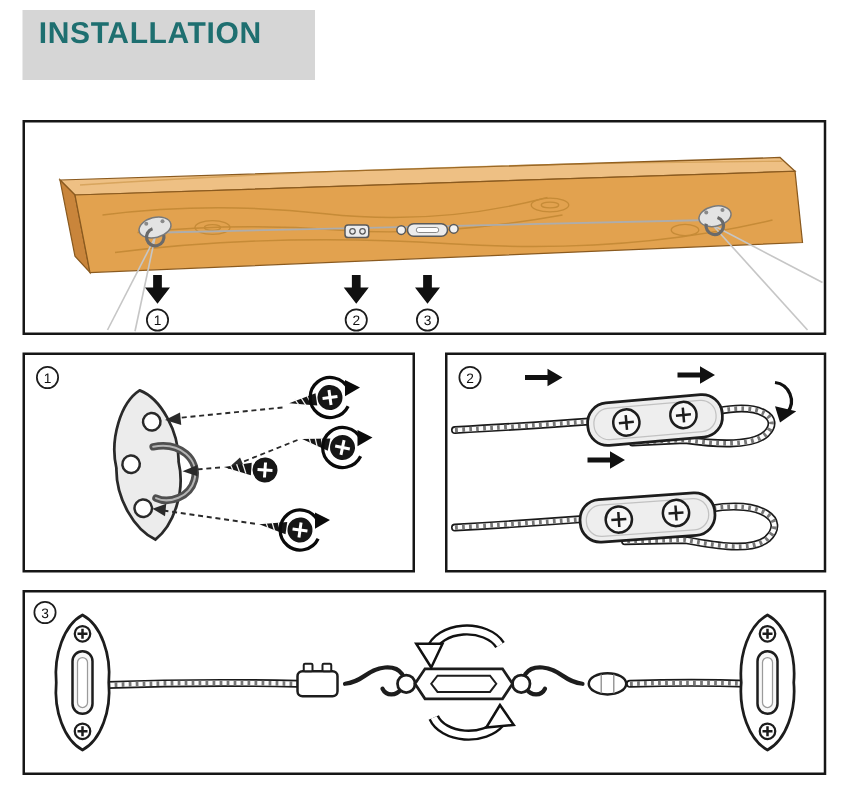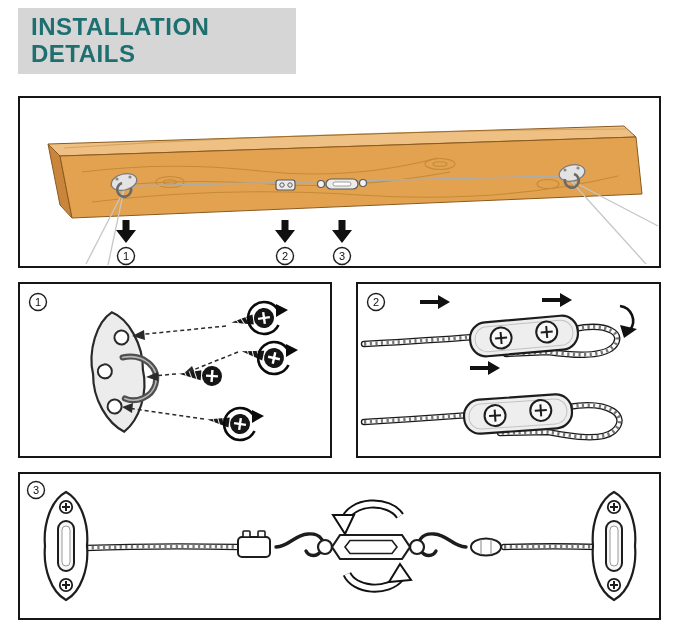--- a/index.html
+++ b/index.html
@@ -1,18 +1,18 @@
 <!DOCTYPE html>
 <html><head>
 <meta charset="utf-8">
 <style>
   html,body{margin:0;padding:0;}
   body{width:679px;height:629px;background:#ffffff;font-family:"Liberation Sans",sans-serif;}
   .page{position:relative;width:679px;height:629px;background:#ffffff;overflow:hidden;}
-  .header{position:absolute;left:18px;top:8px;width:278px;min-height:56px;background:#d6d6d6;box-sizing:border-box;padding:5px 10px 7px 13px;}
+  .header{position:absolute;left:18px;top:8px;width:234px;min-height:56px;background:#d6d6d6;box-sizing:border-box;padding:5px 10px 7px 13px;}
   .header-title{color:#1e6f70;font-size:24px;font-weight:700;letter-spacing:.5px;line-height:1.13;}
   .panel{position:absolute;background:#fff;border:2px solid #161616;box-sizing:border-box;}
   .panel svg{display:block;width:100%;height:100%;}
   #panel-overview{left:18px;top:96px;width:643px;height:172px;}
   #panel-step1{left:18px;top:282px;width:314px;height:176px;}
   #panel-step2{left:356px;top:282px;width:305px;height:176px;}
   #panel-step3{left:18px;top:472px;width:643px;height:148px;}
   .stepc{fill:#ffffff;stroke:#1d1d1d;stroke-width:1.4;}
   .stept{font-family:"Liberation Sans",sans-serif;font-size:11px;fill:#111111;text-anchor:middle;}
   .rope-out{stroke:#1a1a1a;stroke-width:6.4;fill:none;stroke-linecap:round;}
@@ -23,21 +23,20 @@
   .cross{stroke:#1d1d1d;stroke-width:2;stroke-linecap:butt;}
 </style>
 </head>
 <body>
 
 <div class="page">
 
   <div class="header">
     <div class="header-title">
       <span>INSTALLATION</span><br>
-      <span>DETAILS</span>
     </div>
   </div>
 
   <div class="panel" id="panel-overview">
     <svg viewBox="0 0 639 168">
 
       <g>
         <polygon points="28,46 604,28 616,39 40,58" fill="#eec084" stroke="#8a5a1f" stroke-width="1"></polygon>
         <polygon points="28,46 40,58 52,120 40,107" fill="#c9853b" stroke="#8a5a1f" stroke-width="1"></polygon>
         <polygon points="40,58 616,39 622,96 52,120" fill="#e2a24f" stroke="#8a5a1f" stroke-width="1"></polygon>

